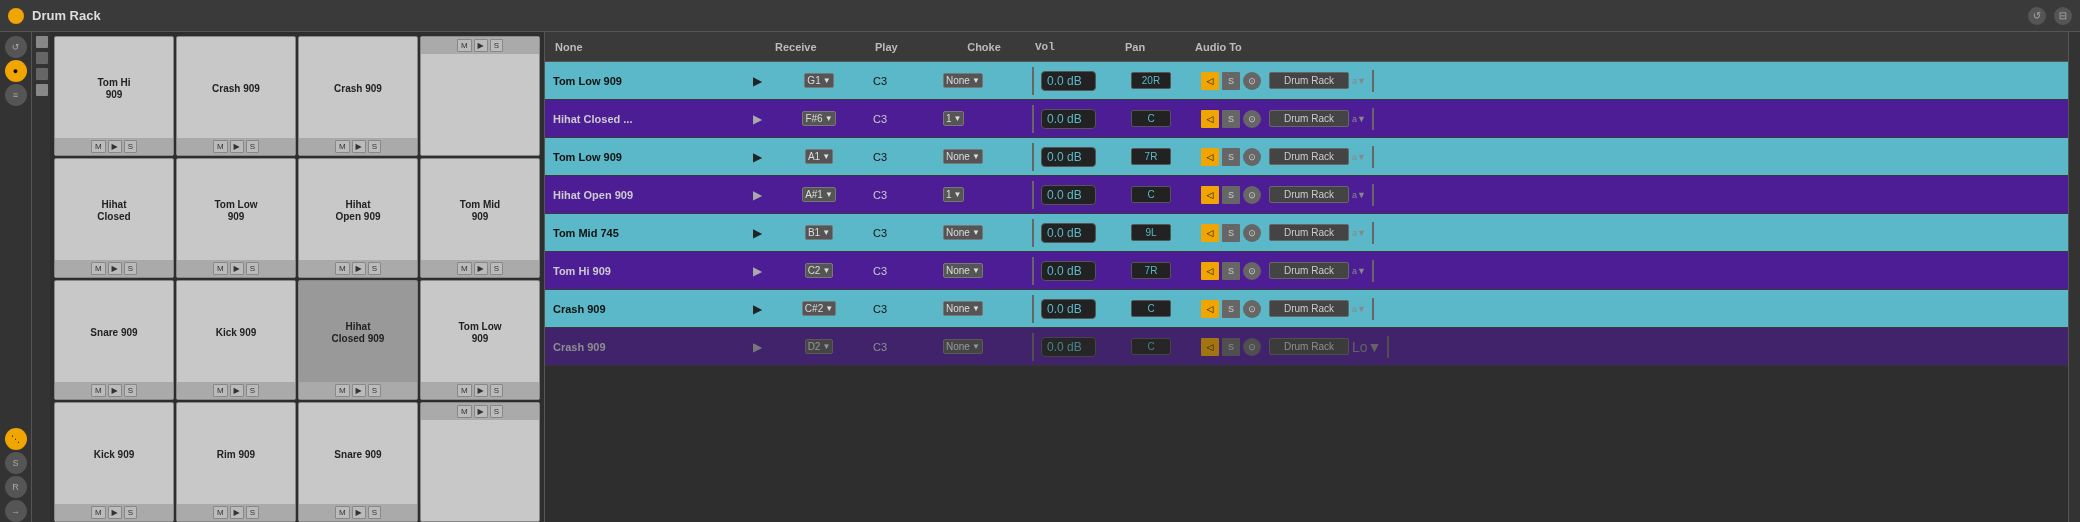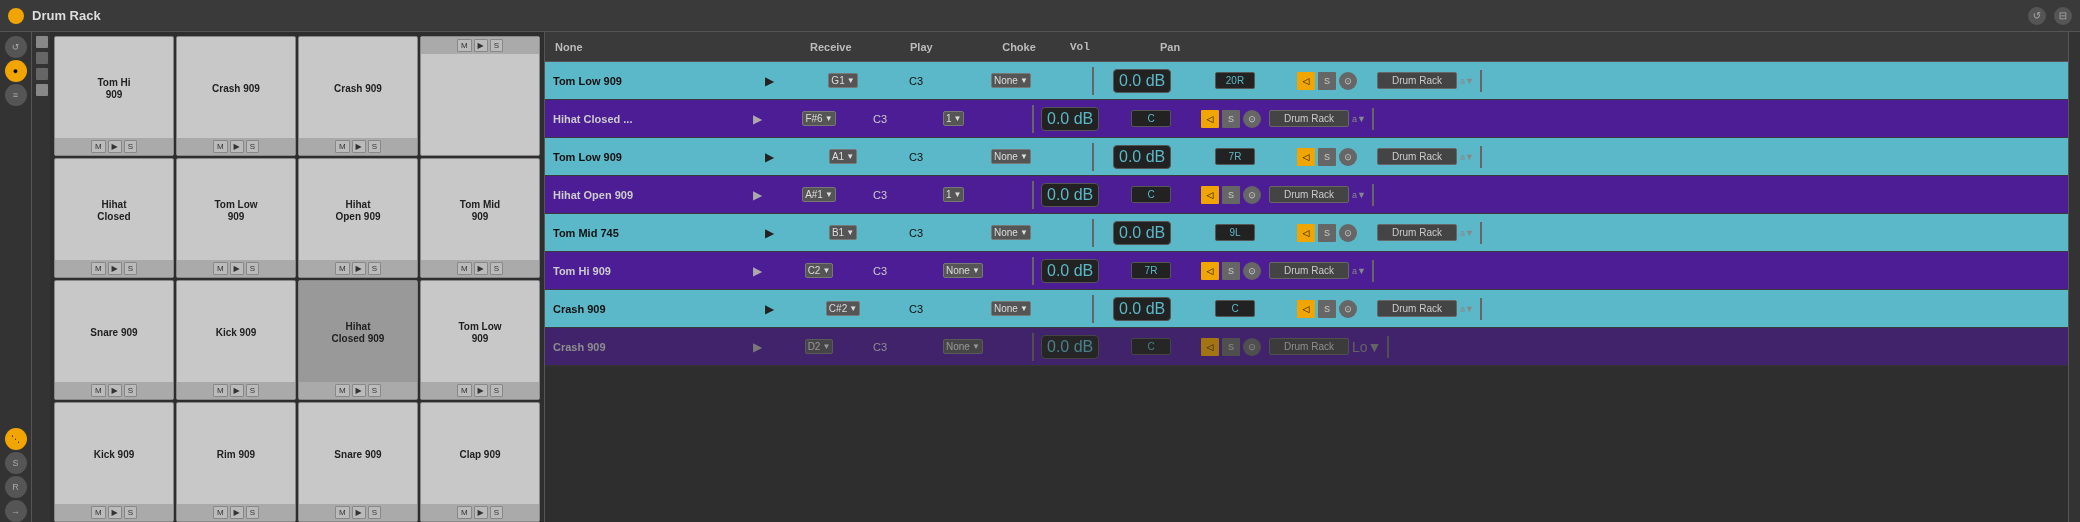--- a/index.html
+++ b/index.html
@@ -198,41 +198,41 @@
     }
 
     .chain-col {
       color: #bbb;
       font-size: 11px;
       font-weight: bold;
       padding: 0 6px;
     }
 
     .chain-col.name { width: 200px; }
-    .chain-col.receive { width: 100px; margin-left: 35px; }
+    .chain-col.receive { width: 100px; }
     .chain-col.play { width: 70px; }
     .chain-col.choke { width: 90px; text-align: center; }
     .chain-col.vol { width: 90px; font-family: Liberation Mono, monospace; }
     .chain-col.pan { width: 70px; }
     .chain-col.audio-to { flex: 1; }
 
     .chain-rows {
       flex: 1;
       overflow-y: auto;
     }
 
     .chain-row {
       display: flex;
       align-items: center;
       height: 38px;
       border-bottom: 1px solid #3a3a3a;
       padding: 0 4px;
     }
 
-    .chain-row.cyan { background: #5bb8c8; gap: 12px; }
+    .chain-row.cyan { background: #5bb8c8; }
     .chain-row.cyan .chain-cell { color: #111; }
     .chain-row.grey { background: #4c1d95; }
 
     .chain-cell {
       font-size: 11px;
       color: #ccc;
       padding: 0 4px;
       display: flex;
       align-items: center;
       gap: 3px;
@@ -261,25 +261,24 @@
     }
 
     .note-select .arrow-down {
       font-size: 8px;
     }
 
     .vol-display {
       background: #222;
       border: 1px solid #555;
       color: #5bb8c8;
-      font-size: 16px;
+      font-size: 12px;
       padding: 2px 5px;
       border-radius: 4px;
       min-width: 55px;
-      text-align: center;
     }
 
     .pan-display {
       background: #222;
       border: 1px solid #555;
       color: #5bb8c8;
       font-size: 10px;
       padding: 2px 5px;
       border-radius: 2px;
       min-width: 40px;
@@ -484,40 +483,40 @@
         </div>
         <div class="pad">
           <div class="pad-name">Snare 909</div>
           <div class="pad-controls">
             <span class="pad-btn mute">M</span>
             <span class="pad-btn play">▶</span>
             <span class="pad-btn solo">S</span>
           </div>
         </div>
         <div class="pad">
-          <div class="pad-name">Clap 909</div>
           <div class="pad-controls">
             <span class="pad-btn mute">M</span>
             <span class="pad-btn play">▶</span>
             <span class="pad-btn solo">S</span>
           </div>
         </div>
       </div>
     </div>
 
     <div class="chain-section">
 
       <div class="chain-header">
         <span class="chain-col name">None</span>
         <span class="chain-col" style="width:20px;"></span>
         <span class="chain-col receive">Receive</span>
         <span class="chain-col play">Play</span>
         <span class="chain-col choke">Choke</span>
         <span class="chain-col vol">Vol</span>
         <span class="chain-col pan">Pan</span>
+        <span class="chain-col audio-to">Audio To</span>
       </div>
 
       <div class="chain-rows">
 
         <div class="chain-row cyan">
           <div class="chain-cell name">Tom Low 909</div>
           <div class="chain-cell arrow">
             <span style="color:#222;font-size:12px;">▶</span>
           </div>
           <div class="chain-cell receive">

